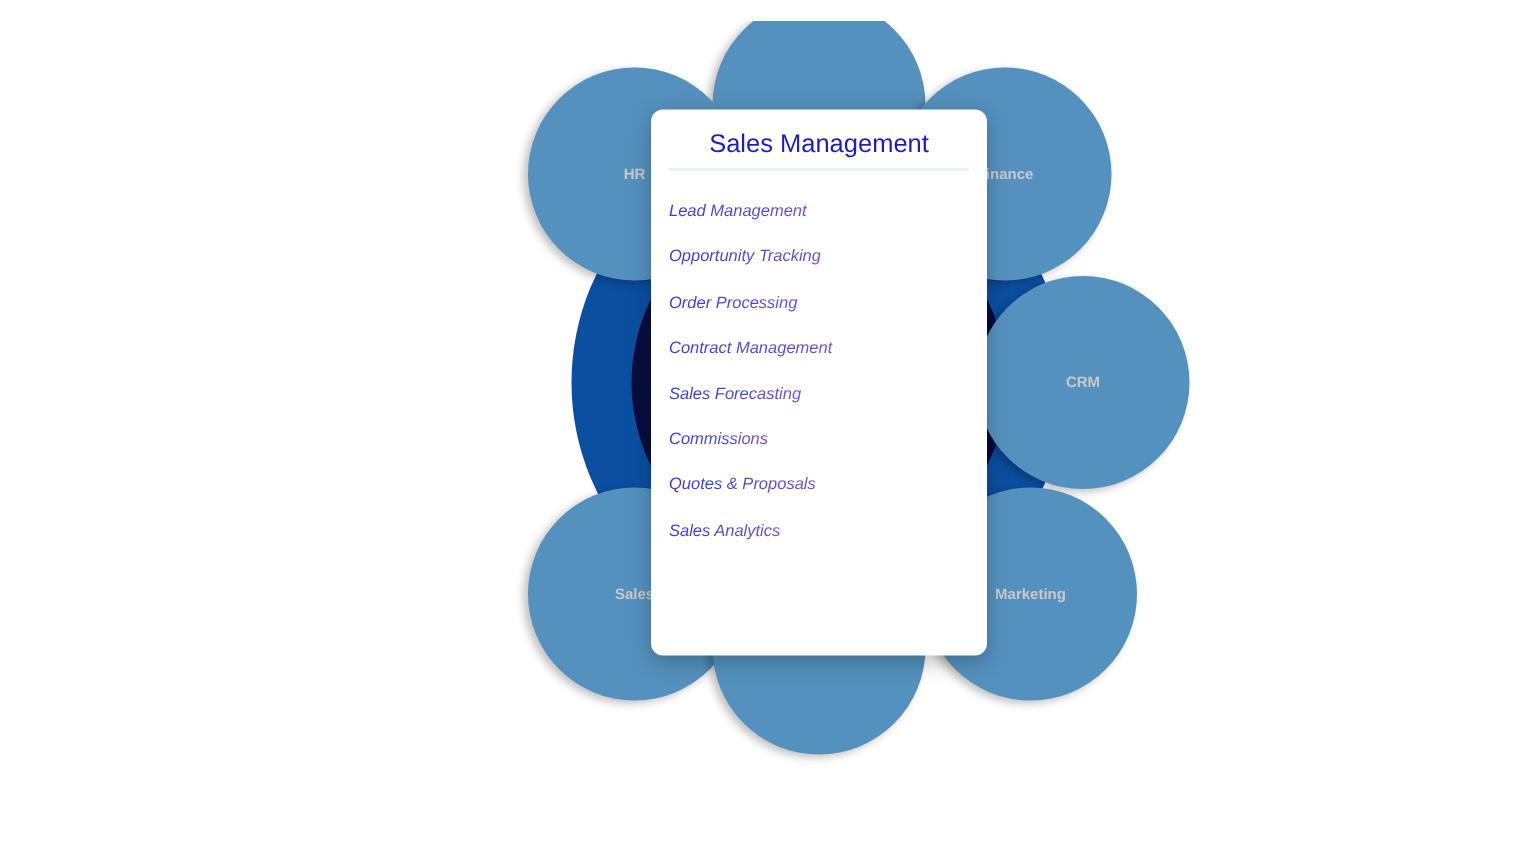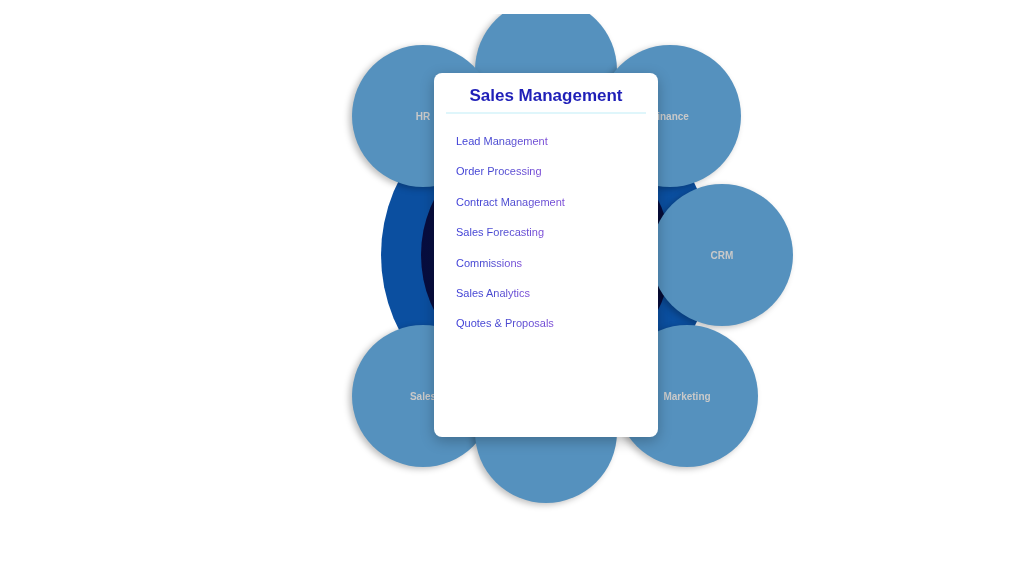--- a/index.html
+++ b/index.html
@@ -26,27 +26,27 @@
     padding: 0 8px;
   }
   .popup {
     position: absolute; left: 434px; top: 73px; width: 224px; height: 364px;
     background: #ffffff; border-radius: 8px;
     box-shadow: 0 4px 14px rgba(0,0,0,0.25);
     z-index: 10;
   }
   .popup-title {
     margin: 13px 12px 0 12px; padding-bottom: 6px; text-align: center;
-    font-size: 17px; font-weight: bold; color: #1f1fb8;
+    font-size: 17px; font-weight: normal; color: #1f1fb8;
     border-bottom: 2px solid #dff6fb;
   }
   .popup-list { list-style: none; margin: 12px 0 0 0; padding: 0; }
   .popup-item {
-    height: 30.4px; line-height: 30.4px; padding-left: 22px;
-    font-size: 11px; cursor: pointer;
+    height: 30.4px; line-height: 30.4px; padding-left: 12px;
+    font-size: 11px; cursor: pointer; font-style: italic;
   }
   .popup-item span {
     background: linear-gradient(90deg, #3a3ad6 0%, #4a4ad0 50%, #7a4ad6 100%);
     -webkit-background-clip: text; background-clip: text;
     -webkit-text-fill-color: transparent; color: #4545cf;
   }
 </style>
 </head>
 <body>
 
@@ -74,20 +74,21 @@
   </div>
   <div class="petal" style="left:475px; top:347px;">
     <div class="petal-label" style="margin-top:-66px;">Project Management</div>
   </div>
 </div>
 
 <div class="popup">
   <div class="popup-title">Sales Management</div>
   <ul class="popup-list">
     <li class="popup-item"><span>Lead Management</span></li>
+    <li class="popup-item"><span>Opportunity Tracking</span></li>
     <li class="popup-item"><span>Order Processing</span></li>
     <li class="popup-item"><span>Contract Management</span></li>
     <li class="popup-item"><span>Sales Forecasting</span></li>
     <li class="popup-item"><span>Commissions</span></li>
+    <li class="popup-item"><span>Quotes &amp; Proposals</span></li>
     <li class="popup-item"><span>Sales Analytics</span></li>
-    <li class="popup-item"><span>Quotes &amp; Proposals</span></li>
   </ul>
 </div>
 
 </body></html>

